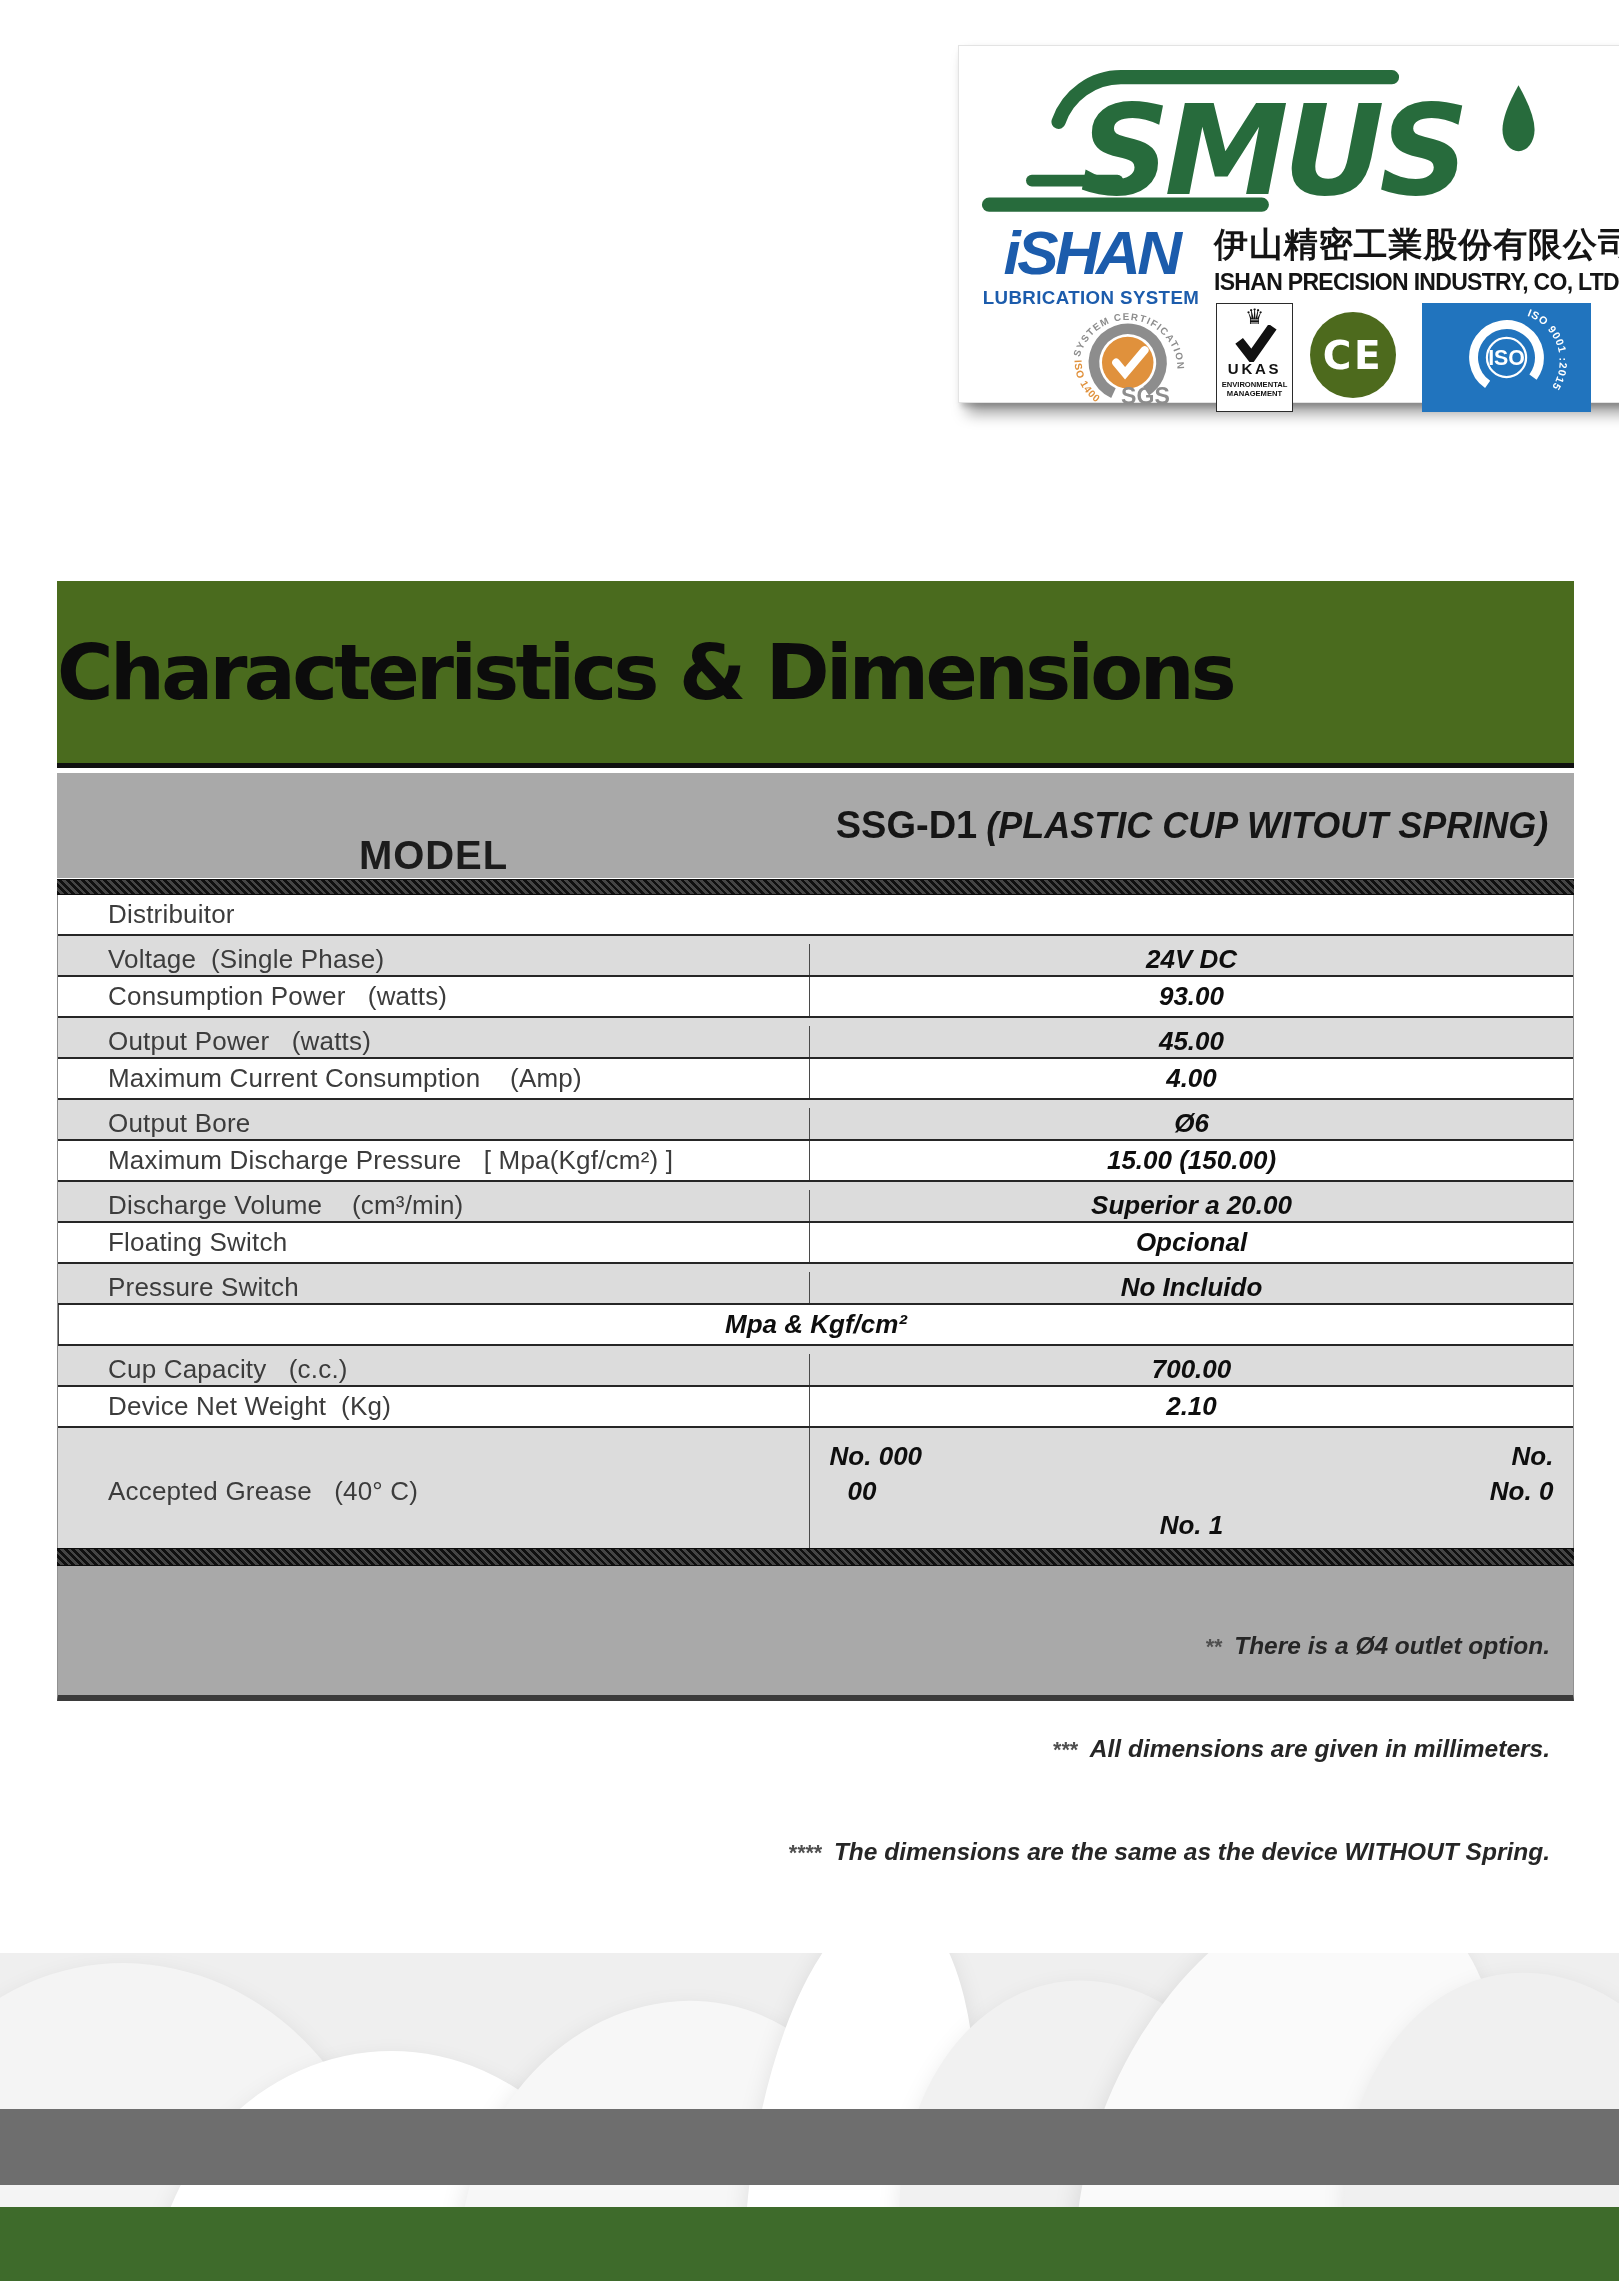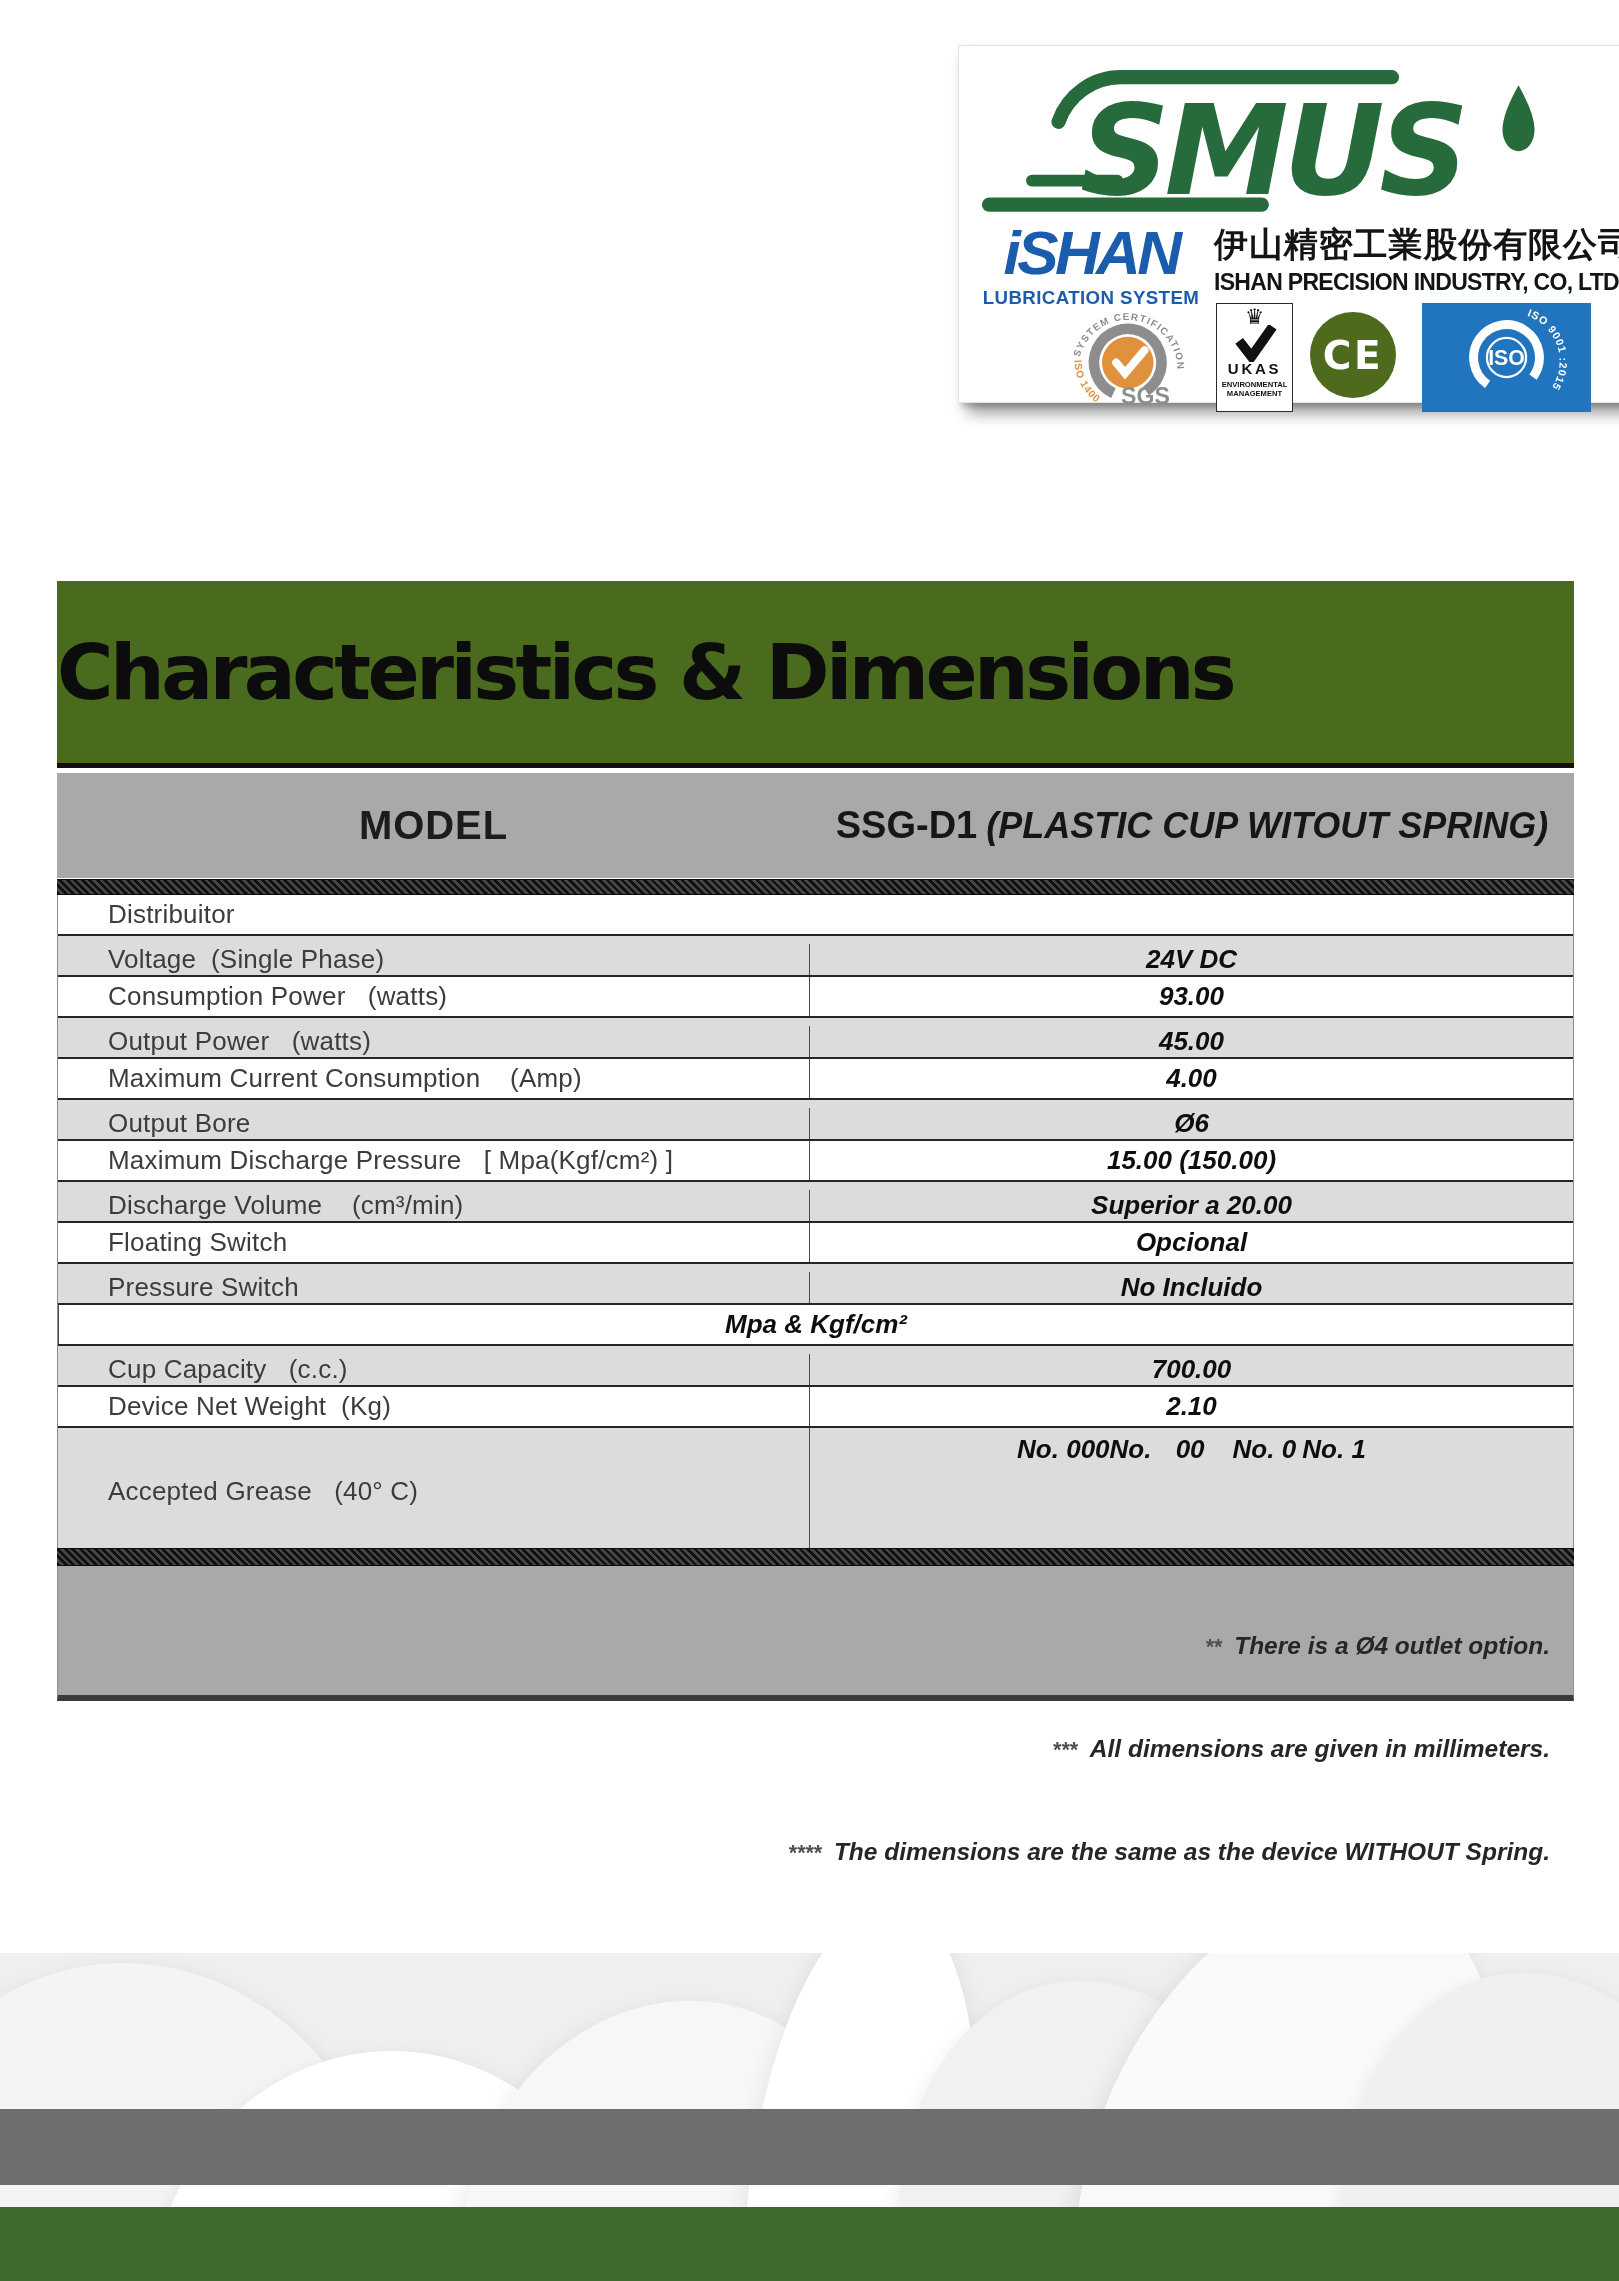--- a/index.html
+++ b/index.html
@@ -34,21 +34,21 @@
   
   .title-band { position:absolute; left:57px; top:581px; width:1517px; height:187px;
     background:#4a6b1e; border-bottom:5.3px solid #101010;
     display:flex; align-items:center; }
   .title-band span { font-family:"DejaVu Sans", sans-serif; font-size:77px; font-weight:800;
     letter-spacing:-3.6px; color:#0c0c0c; }
 
   
   .model-row { position:absolute; left:57px; top:773px; width:1517px; height:105px;
     background:#a9a9a9; display:flex; }
-  .model-left { width:753px; display:flex; align-items:center; justify-content:center; }
+  .model-left { width:753px; display:flex; align-items:flex-end; justify-content:center; }
   .model-label { font-size:40px; font-weight:700; color:#1c1c1c; letter-spacing:0.9px; }
   .model-right { flex:1; display:flex; align-items:center; justify-content:center; gap:9px; }
   .model-name { font-size:38px; font-weight:700; color:#161616; white-space:pre; }
   .model-variant { font-size:36px; font-weight:700; font-style:italic; color:#161616; white-space:pre; }
 
   
   .hatch { position:absolute; left:57px; width:1517px;
     background:repeating-linear-gradient(45deg,#101010 0px,#101010 2.7px,#454545 2.7px,#454545 5.3px);
     border-top:1.8px solid #0c0c0c; border-bottom:1.8px solid #0c0c0c; }
   .hatch1 { top:879px; height:16px; }
@@ -57,21 +57,21 @@
   
   .spec-table { position:absolute; left:57px; top:895px; width:1517px;
     border-left:1.8px solid #8f8f8f; border-right:1.8px solid #8f8f8f; }
   .spec-row { display:flex; height:41px; border-bottom:2.1px solid #262626; background:#ffffff; }
   .spec-row.alt { background:#dcdcdc;align-items:flex-end; }
   .spec-label { width:751px; display:flex; align-items:center; padding-left:50px;
     font-size:26px; color:#3c3c3c; letter-spacing:0.2px; white-space:pre; }
   .spec-value { flex:1; border-left:1.8px solid #4a4a4a; display:flex; align-items:center; justify-content:center;
     font-size:26px; font-weight:700; font-style:italic; color:#0e0e0e; white-space:pre; }
   .grease-row { display:flex; height:126px; background:#dcdcdc; }
-  .grease-value { flex:1; border-left:1.8px solid #4a4a4a; display:flex; 
+  .grease-value { flex:1; border-left:1.8px solid #4a4a4a; display:flex; flex-direction:column;
     justify-content:center; padding:7.1px 19.6px; gap:6.2px;
     font-size:26px; font-weight:700; font-style:italic; color:#0e0e0e; }
   .grease-line { display:flex; justify-content:space-between; line-height:28.5px; }
   .grease-line.indent { padding-left:18px;gap:28px; }
   .grease-line.center { justify-content:center; }
 
   
   .notes-box { position:absolute; left:57px; top:1566px; width:1517px; height:135px;
     background:#a9a9a9; border-bottom:6.2px solid #3b3b3b;
     border-left:1.8px solid #919191; border-right:1.8px solid #919191;

